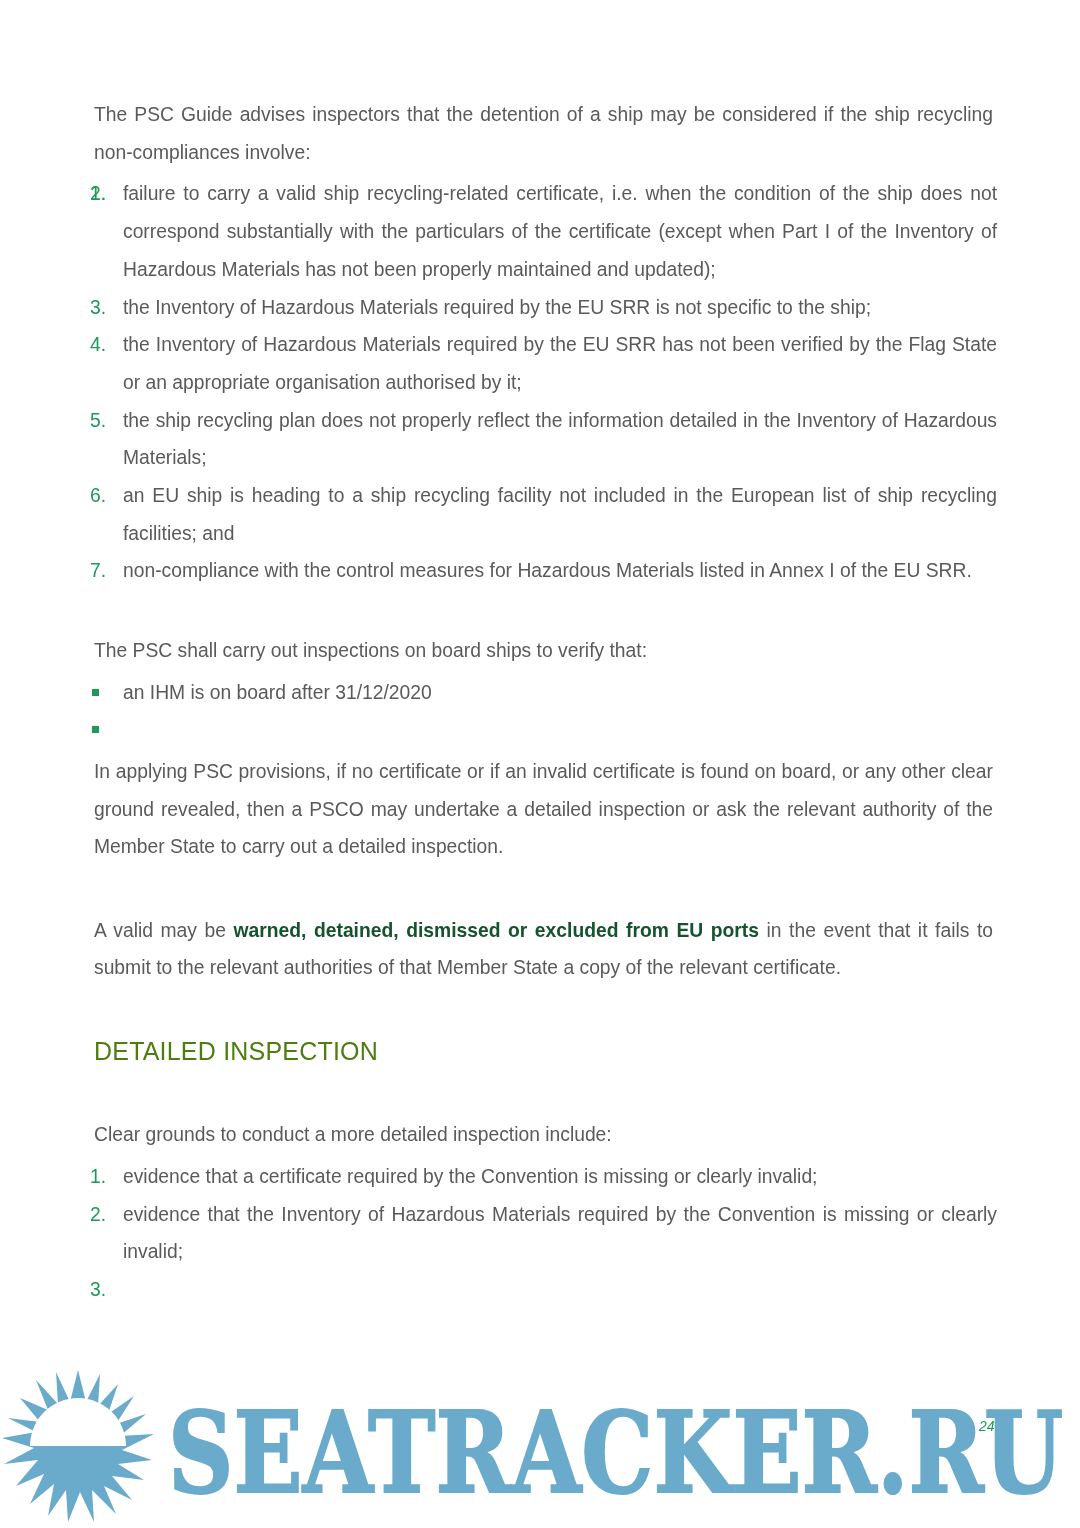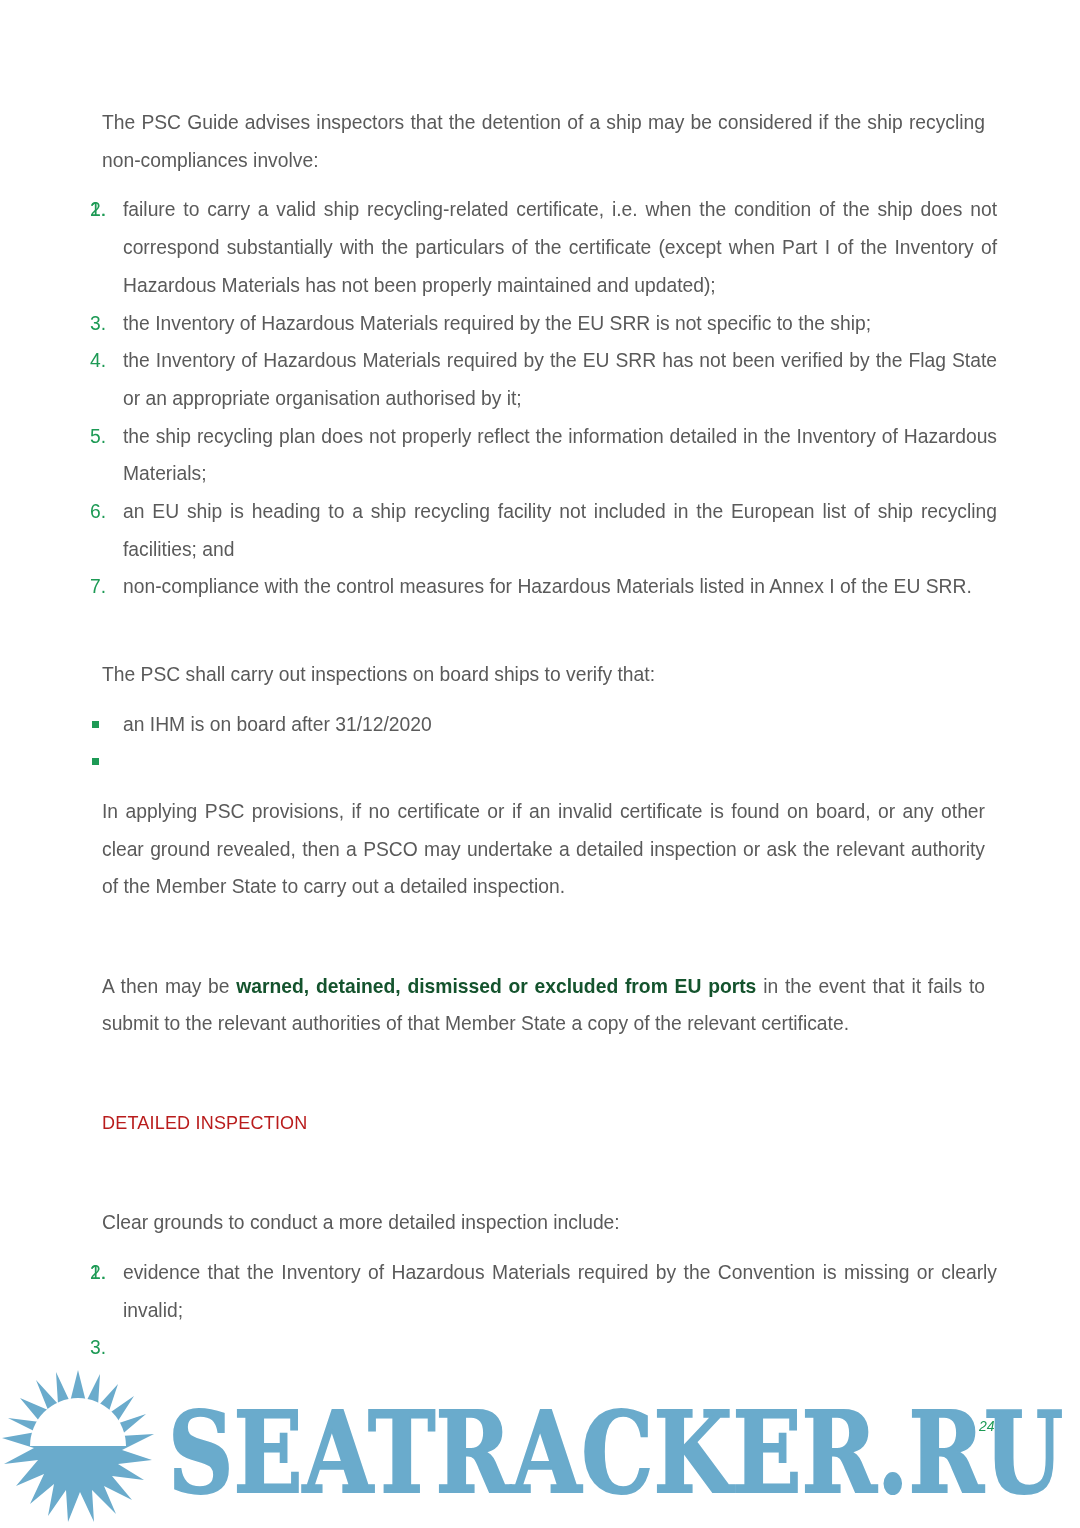--- a/index.html
+++ b/index.html
@@ -1,24 +1,24 @@
 <!DOCTYPE html>
 <html><head>
   <meta charset="utf-8">
   <style>
     html, body { margin: 0; padding: 0; background: #ffffff; }
     body { width: 1080px; height: 1528px; position: relative; overflow: hidden; font-family: "Liberation Sans", "DejaVu Sans", sans-serif; color: #5a5a5a; }
     .page { position: absolute; left: 90px; top: 92px; width: 907px; font-size: 19.3px; line-height: 37.7px; }
-    p { margin: 12px; text-align: justify; }
+    p { margin: 4px; text-align: justify; }
     .gap { height: 37.7px; }
     ol, ul { list-style: none; margin: 0; padding: 0; }
     .li { position: relative; padding-left: 33px; text-align: justify; }
     .num { position: absolute; left: 0; top: 0; color: #1d9a55; }
     .bullet { position: absolute; left: 2px; top: 15px; width: 7px; height: 7px; background: #1d9a55; }
-    .heading { color: #b91c1c; font-size: 18px; letter-spacing: 0.2px; }
+    .heading { color: #4d7c0f; font-size: 25px; letter-spacing: 0.2px; }
     b { color: #14532d; }
     .watermark { position: absolute; left: 0; top: 1368px; width: 1080px; height: 160px; }
     .pagenum { position: absolute; left: 979px; top: 1418px; font-size: 14px; color: #1d9a55; font-style: italic; }
   </style>
 </head>
 <body>
 
 <div class="page">
   <p>The PSC Guide advises inspectors that the detention of a ship may be considered if the ship recycling non-compliances involve:</p>
   <ol>
@@ -32,27 +32,27 @@
   </ol>
   <div class="gap"></div>
   <p>The PSC shall carry out inspections on board ships to verify that:</p>
   <ul>
     <li class="li"><span class="bullet"></span><span>an IHM is on board after 31/12/2020</span></li>
     <li class="li"><span class="bullet"></span></li>
   </ul>
   <div class="gap"></div>
   <p>In applying PSC provisions, if no certificate or if an invalid certificate is found on board, or any other clear ground revealed, then a PSCO may  undertake a detailed inspection or ask the relevant authority of the Member State to carry out a detailed inspection.</p>
   <div class="gap"></div>
-  <p><span>A then may be </span><b>warned, detained, dismissed or excluded from EU ports</b><span> in the event that it fails to submit to the relevant authorities of that Member State a copy of the relevant certificate.</span></p>
+  <p><span>A valid may be </span><b>warned, detained, dismissed or excluded from EU ports</b><span> in the event that it fails to submit to the relevant authorities of that Member State a copy of the relevant certificate.</span></p>
   <div class="gap"></div>
   <p class="heading">DETAILED INSPECTION</p>
   <div class="gap"></div>
   <p>Clear grounds to conduct a more detailed inspection include:</p>
   <ol>
-    <li class="li"><span class="num">1.</span></li>
+    <li class="li"><span class="num">1.</span><span>evidence that a certificate required by the Convention is missing or clearly invalid;</span></li>
     <li class="li"><span class="num">2.</span><span>evidence that the Inventory of Hazardous Materials required by the Convention is missing or clearly invalid;</span></li>
     <li class="li"><span class="num">3.</span></li>
   </ol>
 </div>
 
 <svg class="watermark" viewBox="0 0 1080 160" xmlns="http://www.w3.org/2000/svg">
   <g transform="translate(78,78)">
     <polygon fill="#6aabcc" points="0,-76 8,-44 22,-72 20,-40 40,-62 30,-32 56,-50 38,-22 68,-32 42,-10 76,-12 44,4 74,14 40,18 66,34 34,30 54,54 26,40 38,68 14,44 16,76 2,46 -10,76 -12,44 -30,70 -24,38 -48,58 -34,28 -62,40 -40,14 -74,18 -44,2 -76,-8 -42,-14 -70,-28 -38,-24 -58,-48 -30,-36 -42,-66 -20,-42 -22,-74 -8,-44"></polygon>
     <path d="M-48,0 A48,48 0 0,1 48,0 Z" fill="#ffffff"></path>
   </g>

